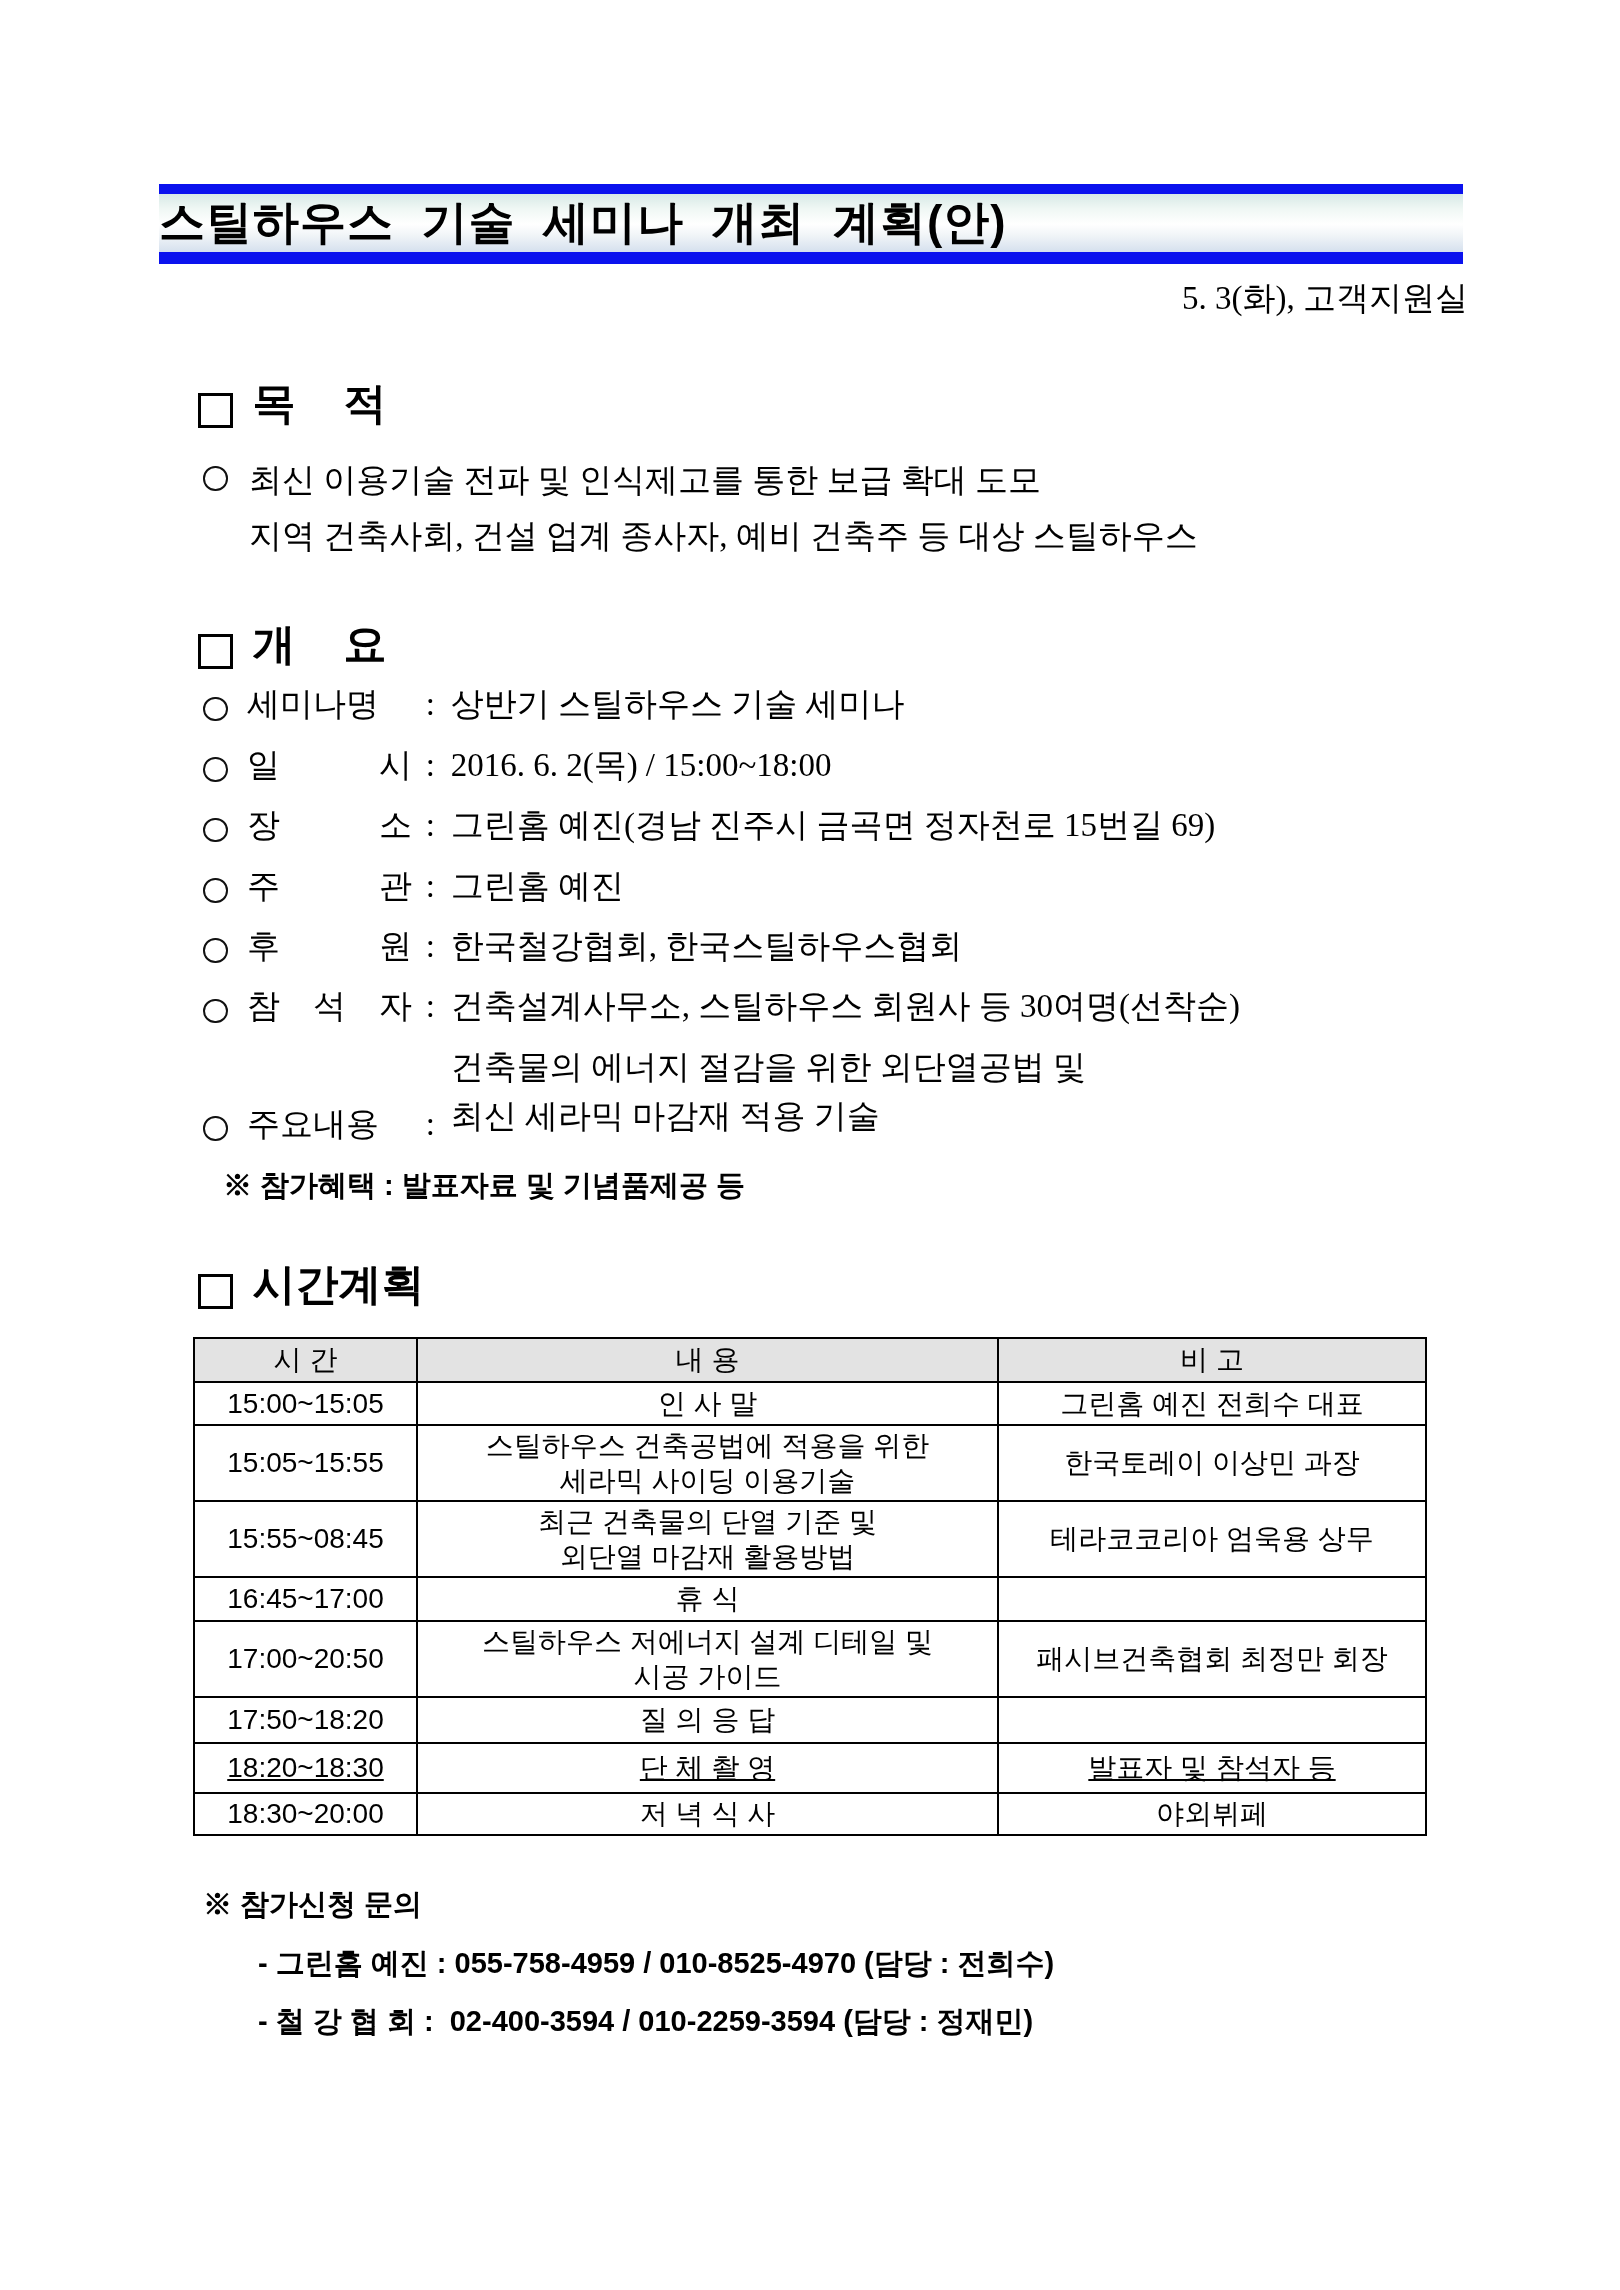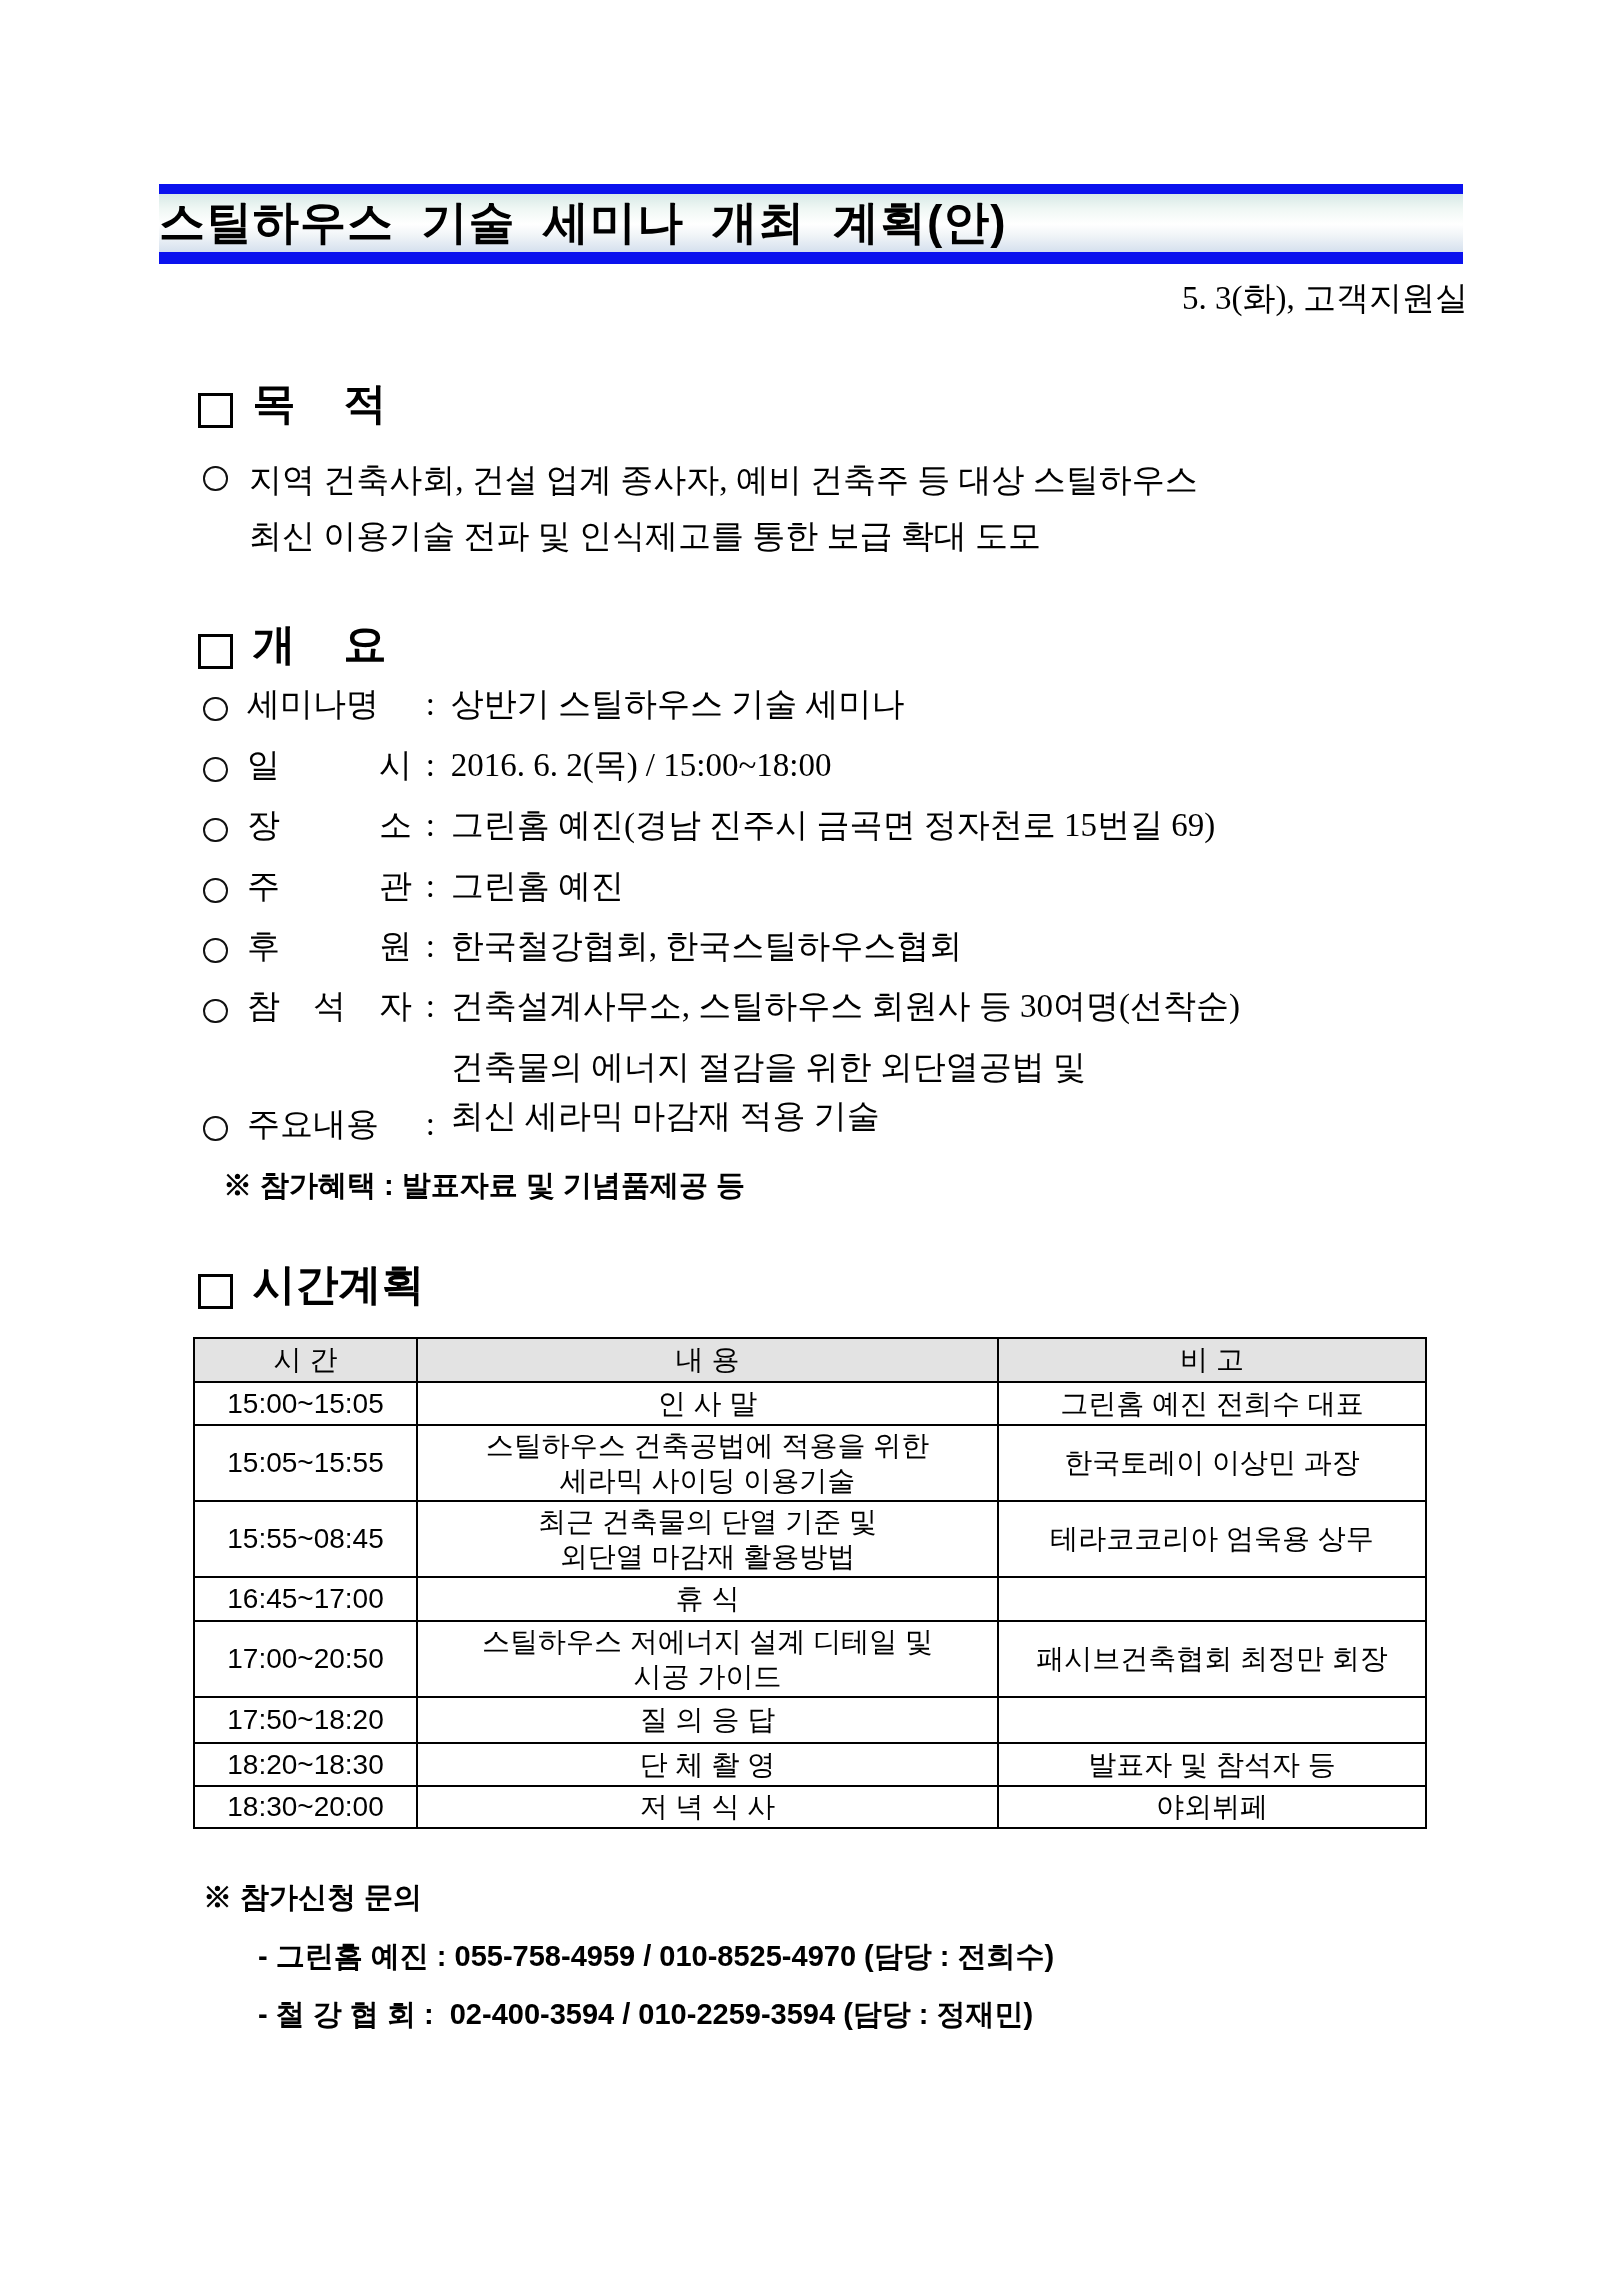--- a/index.html
+++ b/index.html
@@ -156,22 +156,22 @@
 
   <div class="date-line">5. 3(화), 고객지원실</div>
 
   <div class="sec-heading mt-purpose">
     <span class="sq"></span>
     <span>목    적</span>
   </div>
   <div class="purpose-block">
     <span class="o-bullet"></span>
     <div class="purpose-text">
+      <div>최신 이용기술 전파 및 인식제고를 통한 보급 확대 도모</div>
       <div>지역 건축사회, 건설 업계 종사자, 예비 건축주 등 대상 스틸하우스</div>
-      <div>최신 이용기술 전파 및 인식제고를 통한 보급 확대 도모</div>
     </div>
   </div>
 
   <div class="sec-heading mt-overview">
     <span class="sq"></span>
     <span>개    요</span>
   </div>
 
   <div class="overview-list">
     <div class="ov-item">
@@ -266,21 +266,21 @@
         <td>17:00~20:50</td>
         <td>스틸하우스 저에너지 설계 디테일 및
 시공 가이드</td>
         <td>패시브건축협회 최정만 회장</td>
       </tr>
       <tr style="height:46px;">
         <td>17:50~18:20</td>
         <td>질 의 응 답</td>
         <td></td>
       </tr>
-      <tr style="height:43px;">
+      <tr style="height:50px;text-decoration:underline;">
         <td>18:20~18:30</td>
         <td>단 체 촬 영</td>
         <td>발표자 및 참석자 등</td>
       </tr>
       <tr style="height:42px;">
         <td>18:30~20:00</td>
         <td>저 녁 식 사</td>
         <td>야외뷔페</td>
       </tr>
     </tbody>

